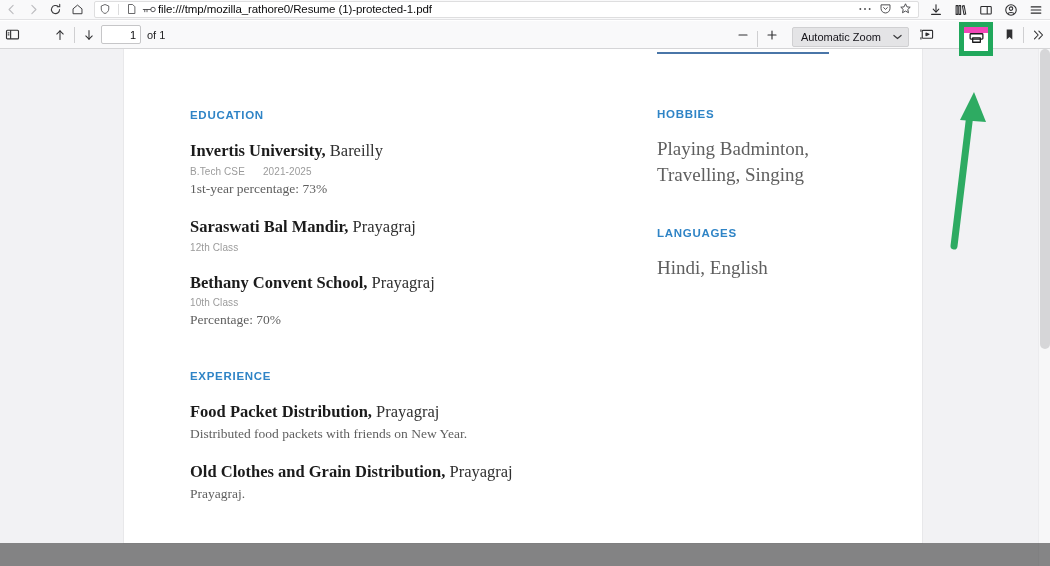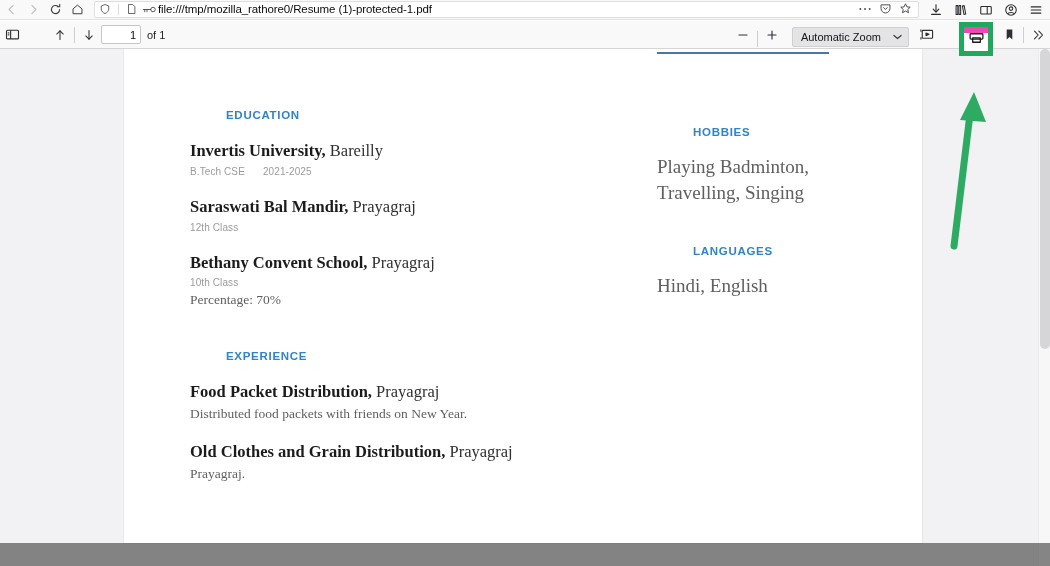--- a/index.html
+++ b/index.html
@@ -151,29 +151,28 @@
   }
 
   
   .topline {
     position: absolute;
     left: 533px; top: 3px;
     width: 172px; height: 2px;
     background: #4a76a8;
   }
   .col-left { position: absolute; left: 66px; top: 60px; width: 430px; }
-  .col-right { position: absolute; left: 533px; top: 77px; width: 230px; }
+  .col-right { position: absolute; left: 533px; top: 59px; width: 230px; }
 
   .sec-head {
     color: #2f84c6;
     font-size: 11.5px;
     font-weight: bold;
     letter-spacing: 0.7px;
     font-family: "Liberation Sans", sans-serif;
-    margin-left: 36px;
   }
   .entry { margin-top: 20px; }
   .entry-title {
     font-family: "Liberation Serif", serif;
     font-size: 16.5px;
     color: #1b1b1b;
     line-height: 1.2;
   }
   .entry-title b { font-weight: bold; }
   .entry-title span.place { font-weight: normal; color: #303030; }
@@ -430,20 +429,21 @@
         <div class="sec-head">EDUCATION</div>
 
         <div class="entry">
           <div class="entry-title">
             <b>Invertis University,</b>
             <span class="place">Bareilly</span>
           </div>
           <div class="entry-meta">
             <span>B.Tech CSE</span><span class="gap"></span><span>2021-2025</span>
           </div>
+          <div class="entry-sub">1st-year percentage: 73%</div>
         </div>
 
         <div class="entry">
           <div class="entry-title">
             <b>Saraswati Bal Mandir,</b>
             <span class="place">Prayagraj</span>
           </div>
           <div class="entry-meta">
             <span>12th Class</span>
           </div>

